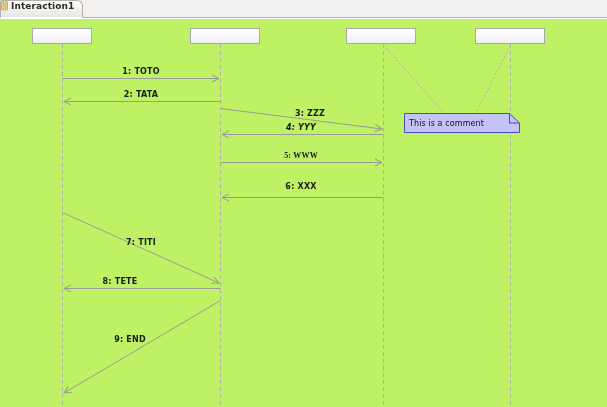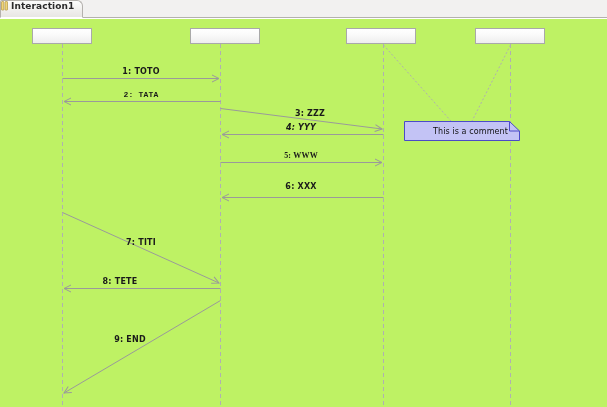--- a/index.html
+++ b/index.html
@@ -150,30 +150,30 @@
       <line x1="510.5" y1="26" x2="468" y2="110"></line>
     </g>
   </svg>
 
   <div class="head" style="left:32px;  top:9px; width:60px;"></div>
   <div class="head" style="left:190px; top:9px; width:70px;"></div>
   <div class="head" style="left:346px; top:9px; width:70px;"></div>
   <div class="head" style="left:475px; top:9px; width:70px;"></div>
 
   <div class="msg-label" style="left:141px; top:48px;">1: TOTO</div>
-  <div class="msg-label" style="left:141px; top:71px;font-family:Liberation Mono, monospace;">2: TATA</div>
+  <div class="msg-label" style="left:141px; top:71px;">2: TATA</div>
   <div class="msg-label" style="left:310px; top:90px;">3: ZZZ</div>
   <div class="msg-label" style="left:301px; top:104px;font-style:italic;">4: YYY</div>
   <div class="msg-label" style="left:301px; top:132px;font-family:Liberation Serif, serif;">5: WWW</div>
   <div class="msg-label" style="left:301px; top:163px;text-align:center;">6: XXX</div>
   <div class="msg-label" style="left:141px; top:219px;">7: TITI</div>
   <div class="msg-label" style="left:120px; top:258px;">8: TETE</div>
   <div class="msg-label" style="left:130px; top:316px;">9: END</div>
 
-  <div id="comment" style="left:404px; top:102px; width:116px; height:20px;padding-left:24px;">
+  <div id="comment" style="left:404px; top:94px; width:116px; height:20px;">
     <svg width="116" height="20" viewBox="0 0 116 20">
       <path d="M0.5,0.5 H105.5 L115.5,10 V19.5 H0.5 Z" fill="#c3c3f5" stroke="#4b4bc8" stroke-width="1"></path>
       <path d="M105.5,0.5 V10 H115.5" fill="none" stroke="#4b4bc8" stroke-width="1"></path>
     </svg>
     <span id="comment-text">This is a comment</span>
   </div>
 
 </div>
 
 </body></html>

